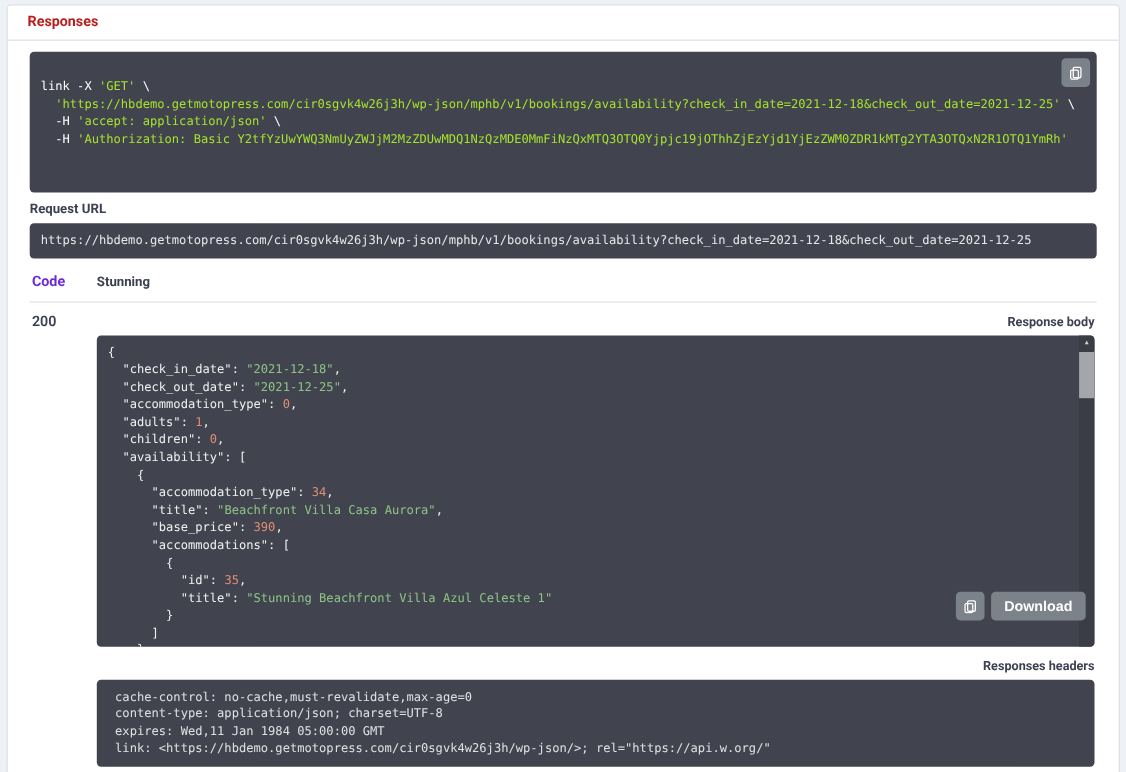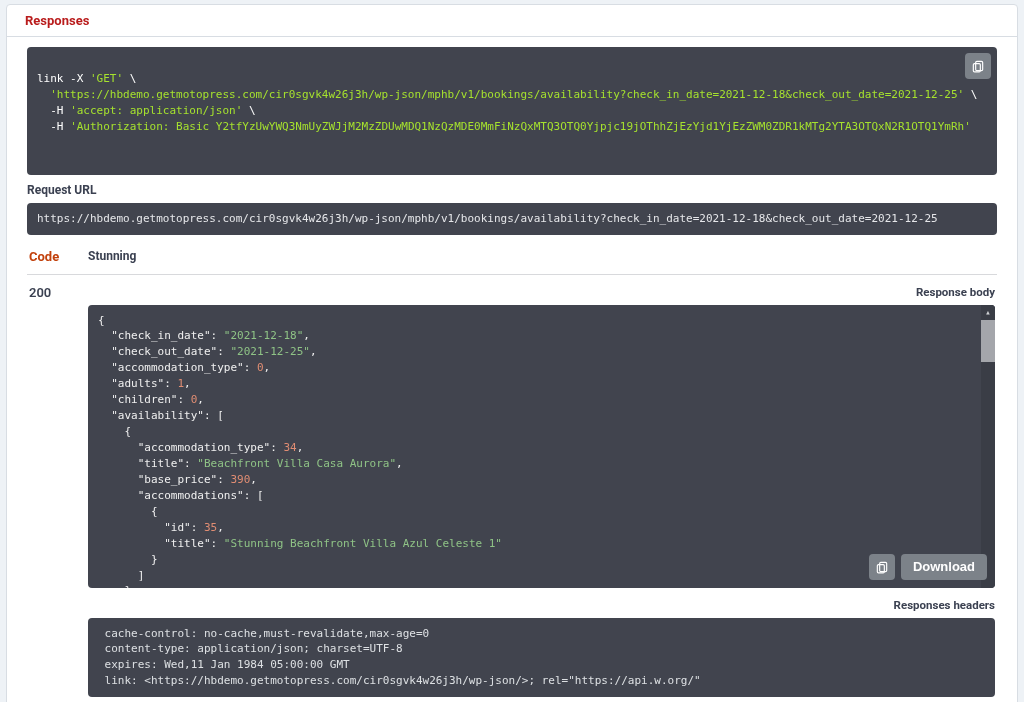--- a/index.html
+++ b/index.html
@@ -59,21 +59,21 @@
   height: 26px;
   display: flex;
   align-items: center;
   justify-content: center;
   cursor: pointer;
 }
 .icon-btn svg { stroke: #fff; fill: none; }
 .copy-curl { top: 6px; right: 6px; }
 .btn-row {
   position: absolute;
-  bottom: 8px;
+  bottom: 24px;
   right: 8px;
   display: flex;
   gap: 6px;
 }
 .icon-btn.inline { position: static; }
 .download-btn {
   background: #7c8289;
   color: #fff;
   border: none;
   border-radius: 4px;
@@ -117,21 +117,21 @@
 }
 .thead {
   display: flex;
   border-bottom: 1px solid rgba(59,65,81,.2);
   padding: 6px 2px 10px 2px;
 }
 .th-code {
   width: 59px;
   font-size: 13px;
   font-weight: 700;
-  color: #c2410c;
+  color: #6d28d9;
 }
 .th-details {
   flex: 1;
   font-size: 12px;
   font-weight: 700;
   color: #3b4151;
 }
 .tr {
   display: flex;
   padding: 10px 2px 0 2px;

